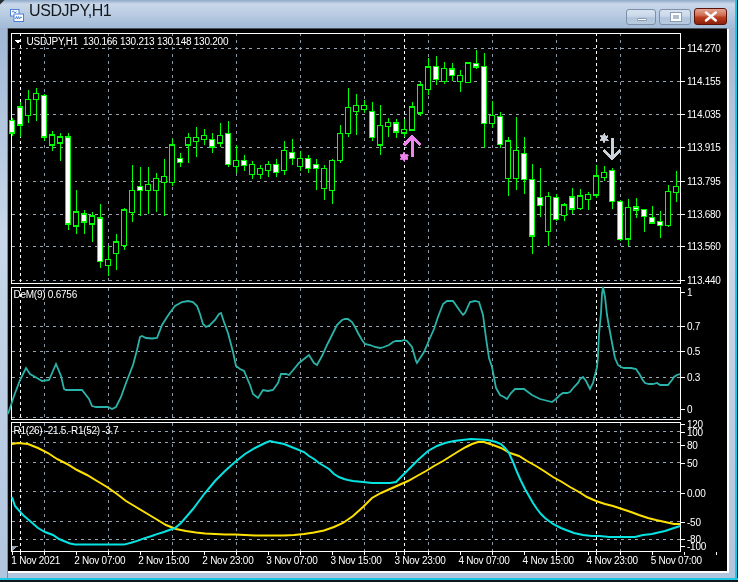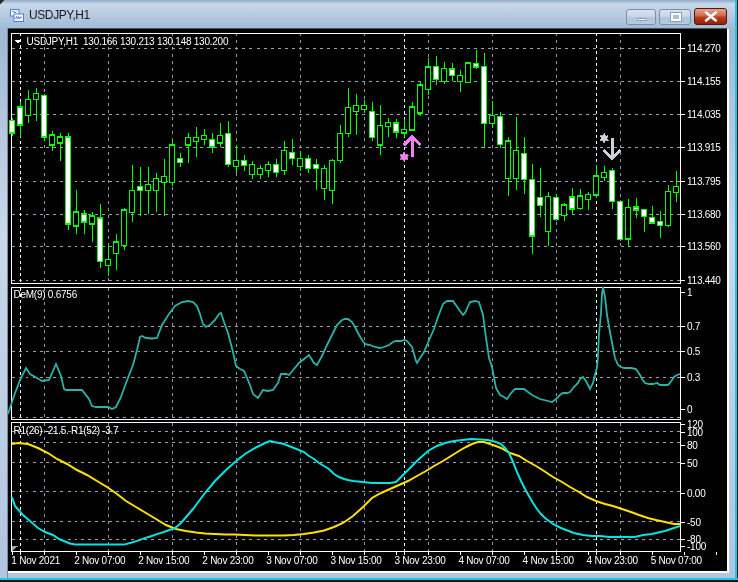--- a/index.html
+++ b/index.html
@@ -1,17 +1,17 @@
 <!DOCTYPE html>
 <html><head><meta charset="utf-8"><style>
 *{margin:0;padding:0;box-sizing:border-box}
 html,body{width:738px;height:582px;overflow:hidden;background:#000;font-family:"Liberation Sans",sans-serif}
 .frame{position:absolute;left:0;top:0;width:738px;height:582px;background:linear-gradient(180deg,#9ab3d2 0,#c9d8ea 40%,#b0c5de 100%)}
 .titlebar{position:absolute;left:0;top:0;width:100%;height:28px;background:linear-gradient(180deg,#8fa9c7 0,#c9d8ea 4px,#b9cce2 14px,#a3bcd8 27px)}
-.titletext{position:absolute;left:29px;top:8px;font-size:12px;letter-spacing:-0.4px;color:#15181c}
+.titletext{position:absolute;left:29px;top:2px;font-size:16px;letter-spacing:-0.4px;color:#15181c}
 .clientshadow{position:absolute;left:8px;top:27.5px;width:718.5px;height:1.5px;background:#4c5157}
 .client{position:absolute;left:8px;top:29px;width:718.5px;height:541.5px;background:#000}
 .wborder{position:absolute;left:726.5px;top:29px;width:2.5px;height:544px;background:#fff}
 .bborder{position:absolute;left:8px;top:570.5px;width:721px;height:2.5px;background:#fff}
 .leftline{position:absolute;left:6.5px;top:28px;width:1.5px;height:554px;background:#7c8b9d}
 .cyanR{position:absolute;left:735px;top:0;width:1.6px;height:582px;background:#19c8e6}
 .darkR{position:absolute;left:736.6px;top:0;width:1.4px;height:582px;background:#15181b}
 .cyanB{position:absolute;left:0;top:578.4px;width:738px;height:1.8px;background:#19c8e6}
 .darkB{position:absolute;left:0;top:580.2px;width:738px;height:1.8px;background:#15181b}
 .btn{position:absolute;top:8.5px;height:16px;border:1px solid #7e90a8;border-radius:3px;background:linear-gradient(180deg,#d7e2ef 0,#c8d7e8 45%,#b0c5dc 55%,#b7cbe0 100%)}

